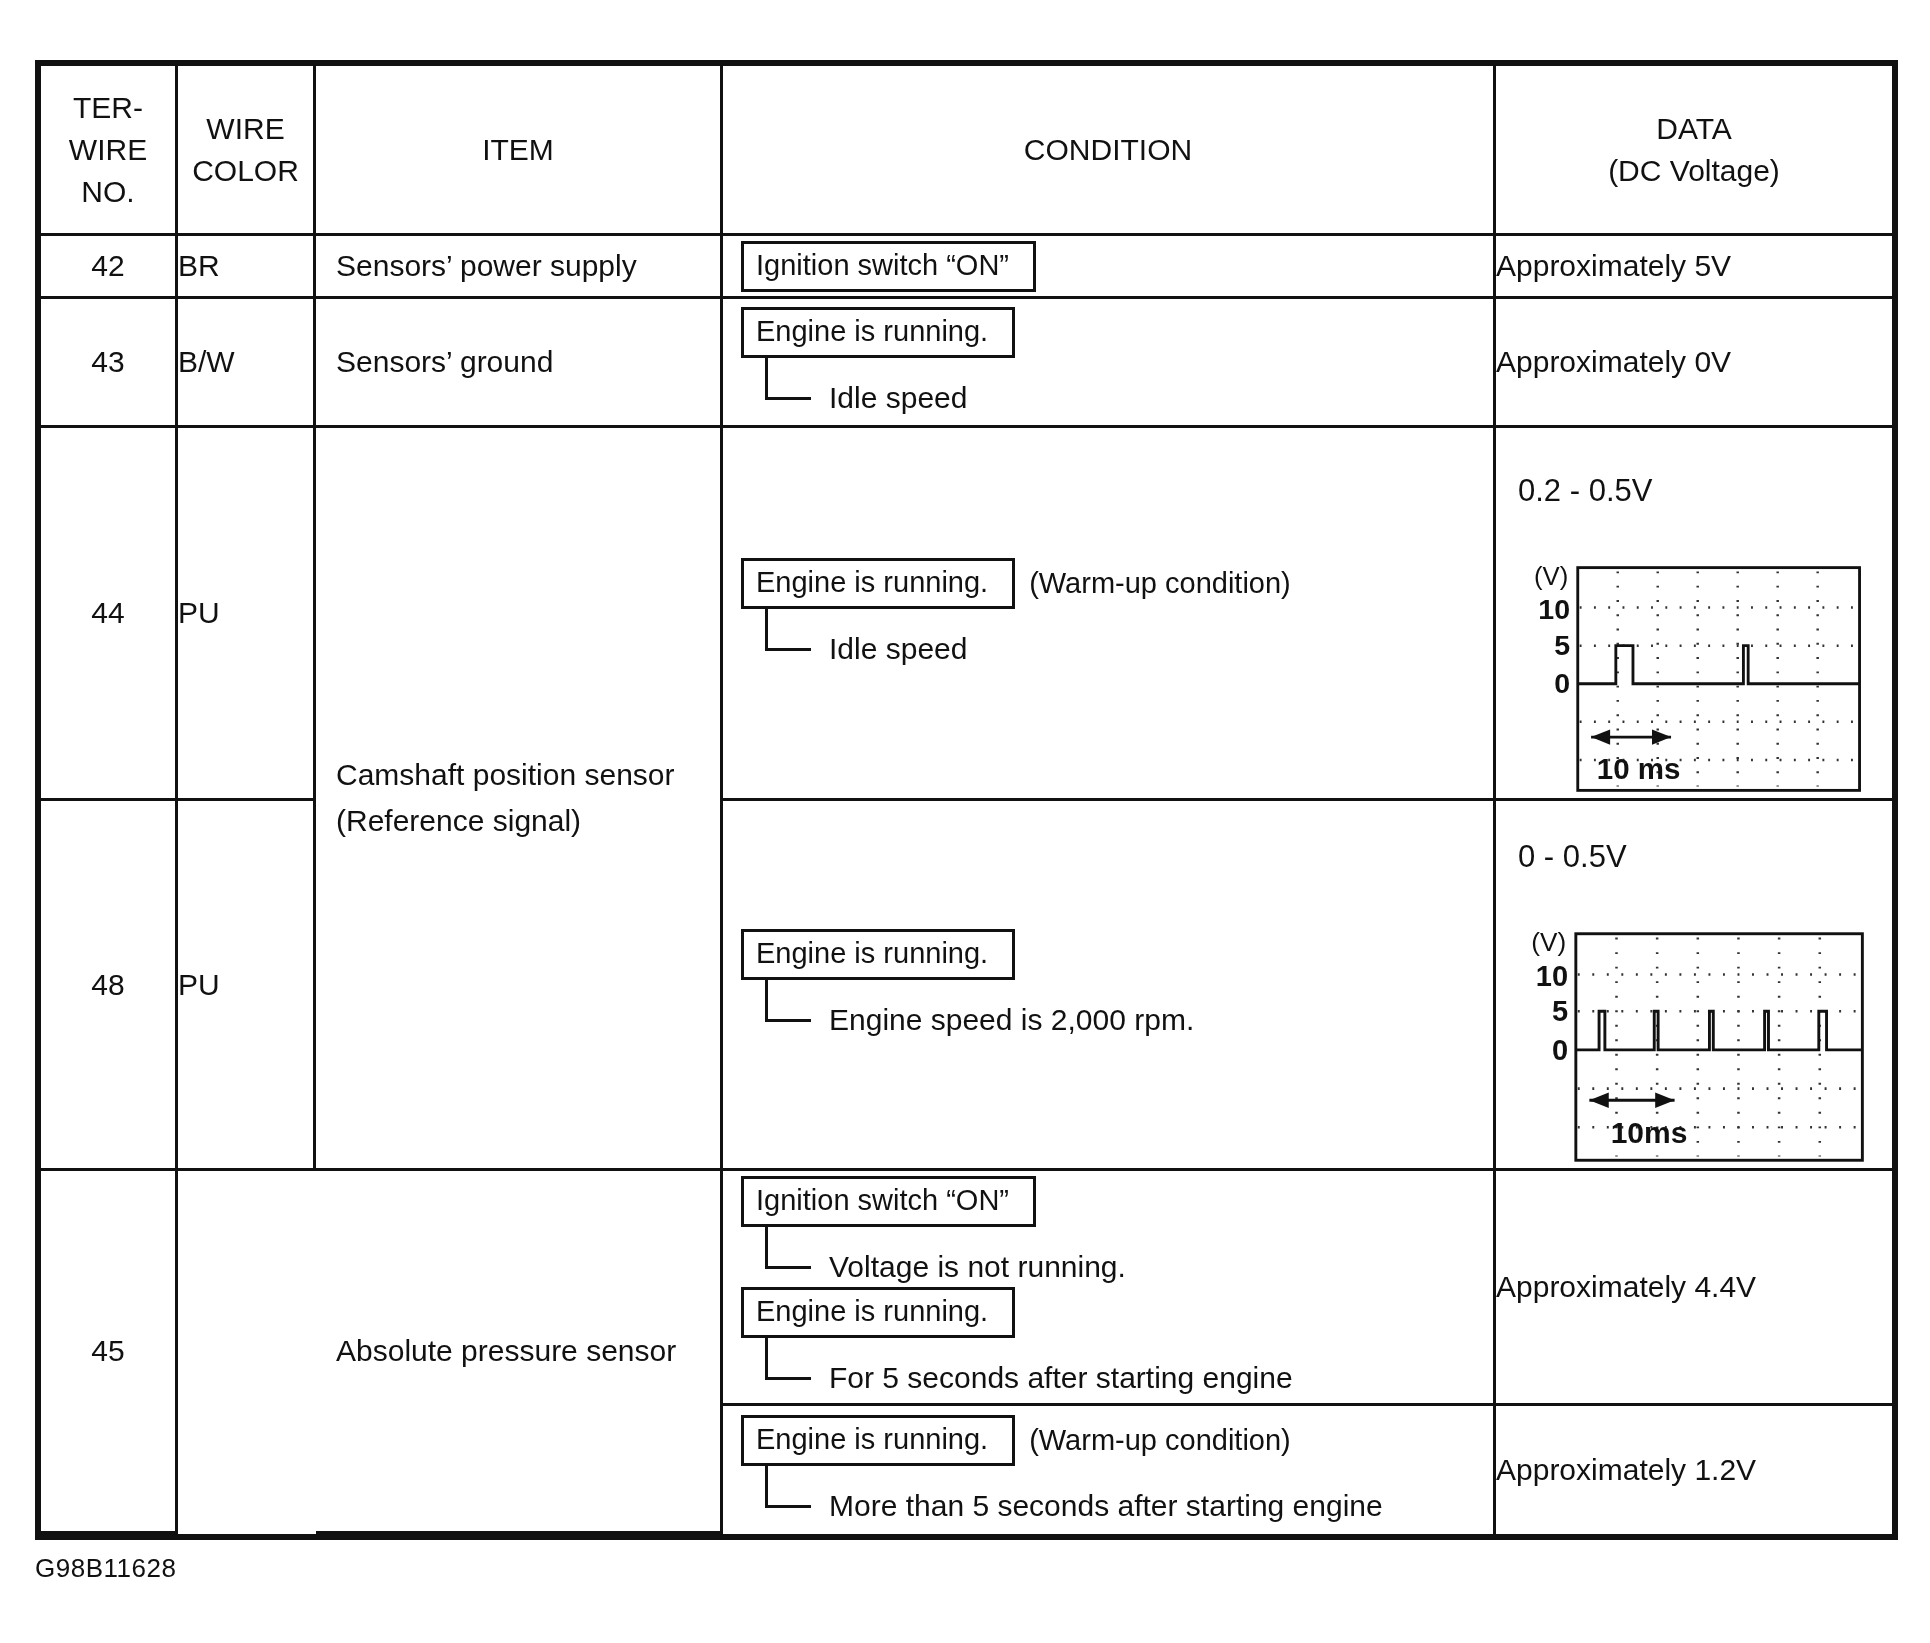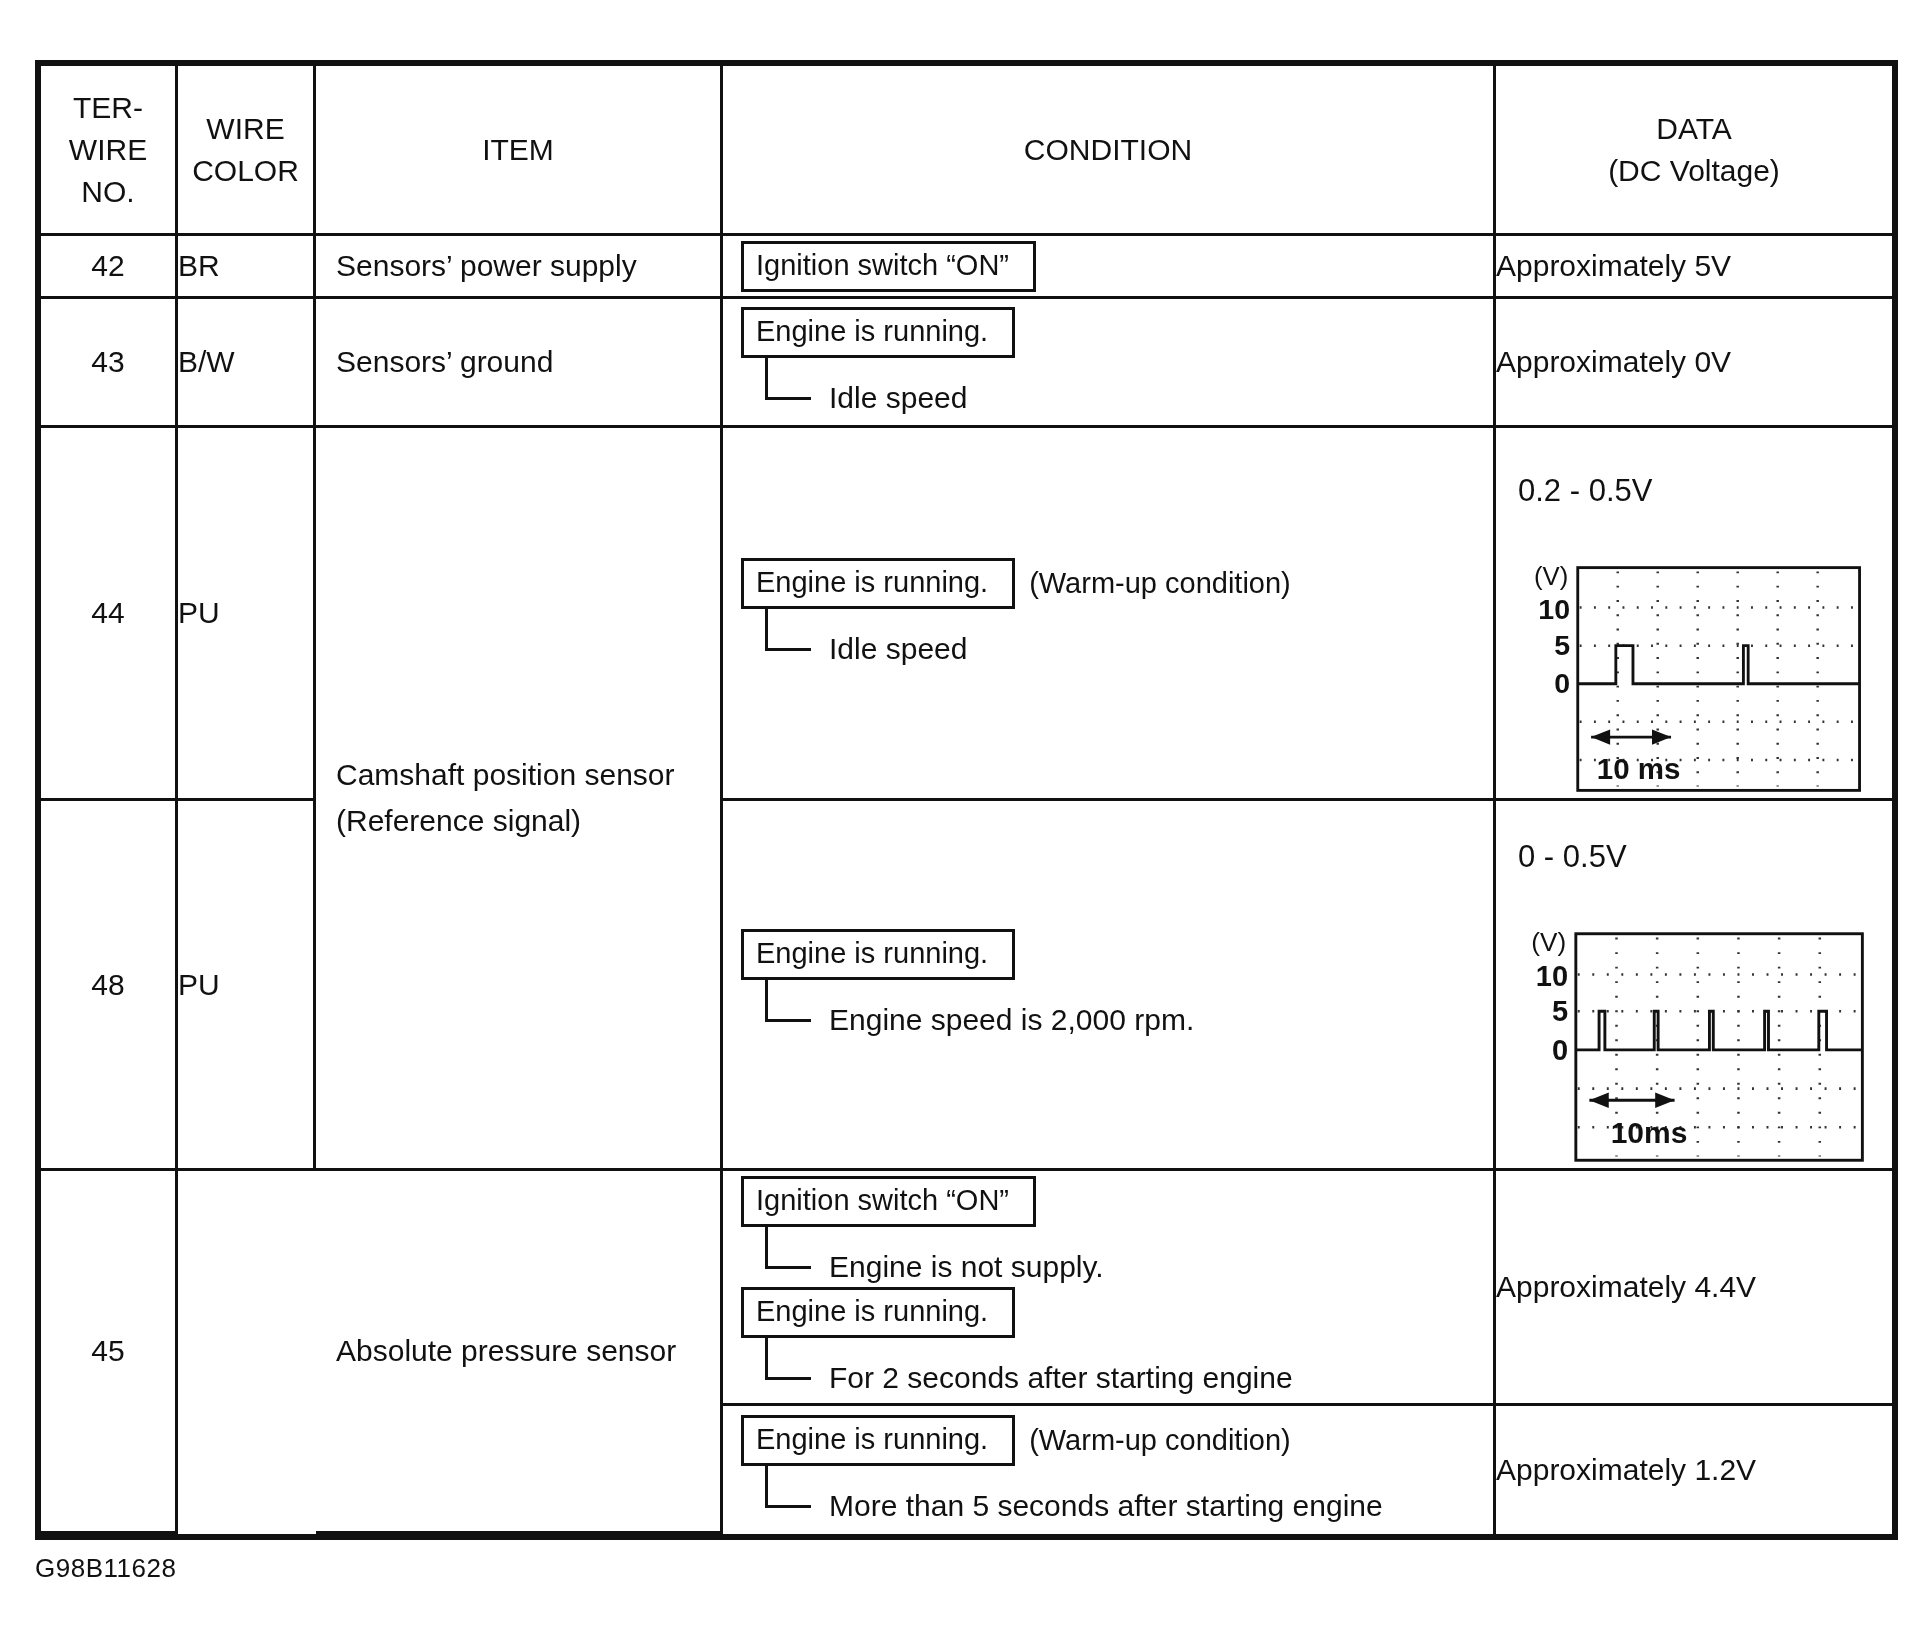--- a/index.html
+++ b/index.html
@@ -200,30 +200,30 @@
     <div class="cell c-center" style="grid-column:1;grid-row:6 / span 2;">45</div>
     <div class="cell item-cell" style="grid-column:3;grid-row:6 / span 2;">Absolute pressure sensor</div>
 
     <div class="cell cond" style="grid-column:4;grid-row:6;">
       <div class="cond-group">
         <div class="cond-line">
           <span class="cond-box">Ignition switch “ON”</span>
         </div>
         <div class="branch">
           <span class="elbow"></span>
-          <span class="branch-text">Engine is not supply.</span>
-        </div>
-      </div>
-      <div class="cond-group">
-        <div class="cond-line">
-          <span class="cond-box">Engine is running.</span>
-        </div>
-        <div class="branch">
-          <span class="elbow"></span>
-          <span class="branch-text">For 2 seconds after starting engine</span>
+          <span class="branch-text">Voltage is not running.</span>
+        </div>
+      </div>
+      <div class="cond-group">
+        <div class="cond-line">
+          <span class="cond-box">Engine is running.</span>
+        </div>
+        <div class="branch">
+          <span class="elbow"></span>
+          <span class="branch-text">For 5 seconds after starting engine</span>
         </div>
       </div>
     </div>
     <div class="cell no-r data-text" style="grid-column:5;grid-row:6;">Approximately 4.4V</div>
 
     <div class="cell cond no-b" style="grid-column:4;grid-row:7;">
       <div class="cond-group">
         <div class="cond-line">
           <span class="cond-box">Engine is running.</span>
           <span class="cond-note">(Warm-up condition)</span>

